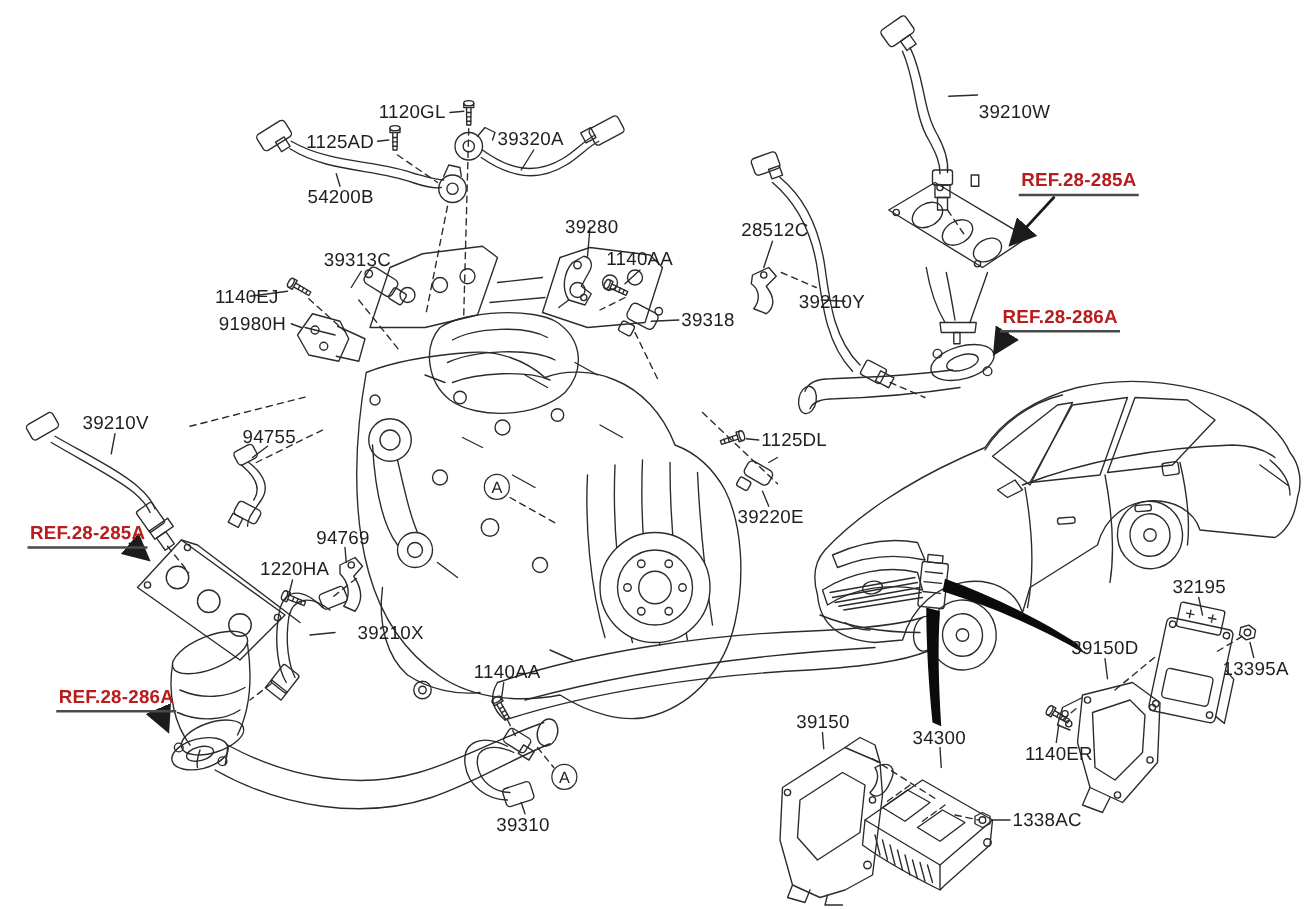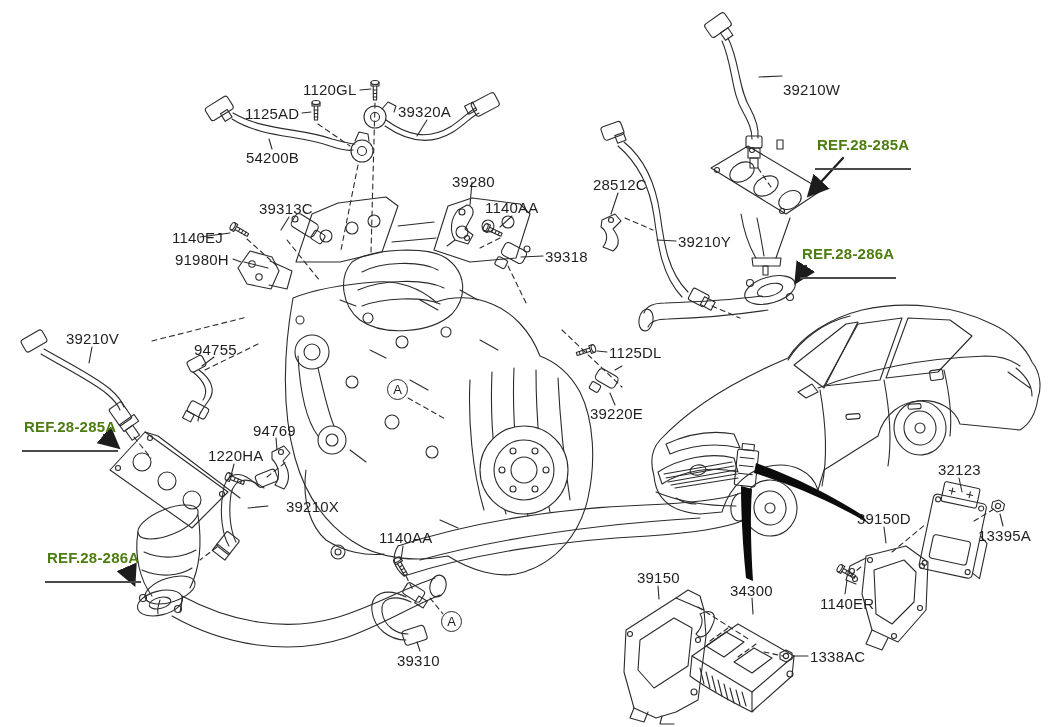--- a/index.html
+++ b/index.html
@@ -1,22 +1,22 @@
 <!DOCTYPE html>
 <html><head>
 <meta charset="utf-8">
 <style>
   html,body{margin:0;padding:0;background:#ffffff}
   .stage{position:relative;width:1049px;height:727px;background:#ffffff;
          font-family:"Liberation Sans",sans-serif;overflow:hidden}
   .stage svg{position:absolute;left:0;top:0}
   .part-label{position:absolute;font-size:15px;color:#1f1f1f;white-space:nowrap;
               letter-spacing:.2px;line-height:17px}
-  .ref-label{font-weight:bold;color:#4d7c0f;border-bottom:2.5px solid #4a4a4a;
-             padding:0 2px 15px 2px}
+  .ref-label{font-weight:bold;color:#b91c1c;border-bottom:2.5px solid #4a4a4a;
+             padding:0 2px 2px 2px}
   .callout-a{position:absolute;width:21px;height:21px;border:1.4px solid #2b2b2b;
              border-radius:50%;text-align:center;line-height:20px;font-size:13px;
              color:#1f1f1f;background:#fff;box-sizing:border-box}
 </style>
 </head>
 <body>
 
 <div class="stage">
 
 <svg width="1049" height="727" viewBox="0 0 1049 727">
@@ -347,39 +347,39 @@
 <div class="part-label" style="left:245px;top:105px">1125AD</div>
 <div class="part-label" style="left:398px;top:103px">39320A</div>
 <div class="part-label" style="left:246px;top:149px">54200B</div>
 <div class="part-label" style="left:452px;top:173px">39280</div>
 <div class="part-label" style="left:485px;top:199px">1140AA</div>
 <div class="part-label" style="left:259px;top:200px">39313C</div>
 <div class="part-label" style="left:172px;top:229px">1140EJ</div>
 <div class="part-label" style="left:175px;top:251px">91980H</div>
 <div class="part-label" style="left:545px;top:248px">39318</div>
 <div class="part-label" style="left:593px;top:176px">28512C</div>
-<div class="part-label" style="left:678px;top:233px">39210Y</div>
+<div class="part-label" style="left:639px;top:233px">39210Y</div>
 <div class="part-label" style="left:783px;top:81px">39210W</div>
 <div class="part-label ref-label" style="left:815px;top:136px">REF.28-285A</div>
 <div class="part-label ref-label" style="left:800px;top:245px">REF.28-286A</div>
 <div class="part-label" style="left:609px;top:344px">1125DL</div>
 <div class="part-label" style="left:590px;top:405px">39220E</div>
 <div class="part-label" style="left:66px;top:330px">39210V</div>
 <div class="part-label" style="left:194px;top:341px">94755</div>
 <div class="part-label ref-label" style="left:22px;top:418px">REF.28-285A</div>
 <div class="part-label" style="left:208px;top:447px">1220HA</div>
 <div class="part-label" style="left:253px;top:422px">94769</div>
 <div class="part-label" style="left:286px;top:498px">39210X</div>
 <div class="part-label ref-label" style="left:45px;top:549px">REF.28-286A</div>
 <div class="part-label" style="left:379px;top:529px">1140AA</div>
 <div class="part-label" style="left:397px;top:652px">39310</div>
 <div class="part-label" style="left:637px;top:569px">39150</div>
 <div class="part-label" style="left:730px;top:582px">34300</div>
 <div class="part-label" style="left:820px;top:595px">1140ER</div>
 <div class="part-label" style="left:810px;top:648px">1338AC</div>
 <div class="part-label" style="left:857px;top:510px">39150D</div>
-<div class="part-label" style="left:938px;top:461px">32123</div>
+<div class="part-label" style="left:938px;top:461px">32195</div>
 <div class="part-label" style="left:978px;top:527px">13395A</div>
 
 <div class="callout-a" style="left:387px;top:379px">A</div>
 <div class="callout-a" style="left:441px;top:611px">A</div>
 
 </div>
 
 </body></html>

